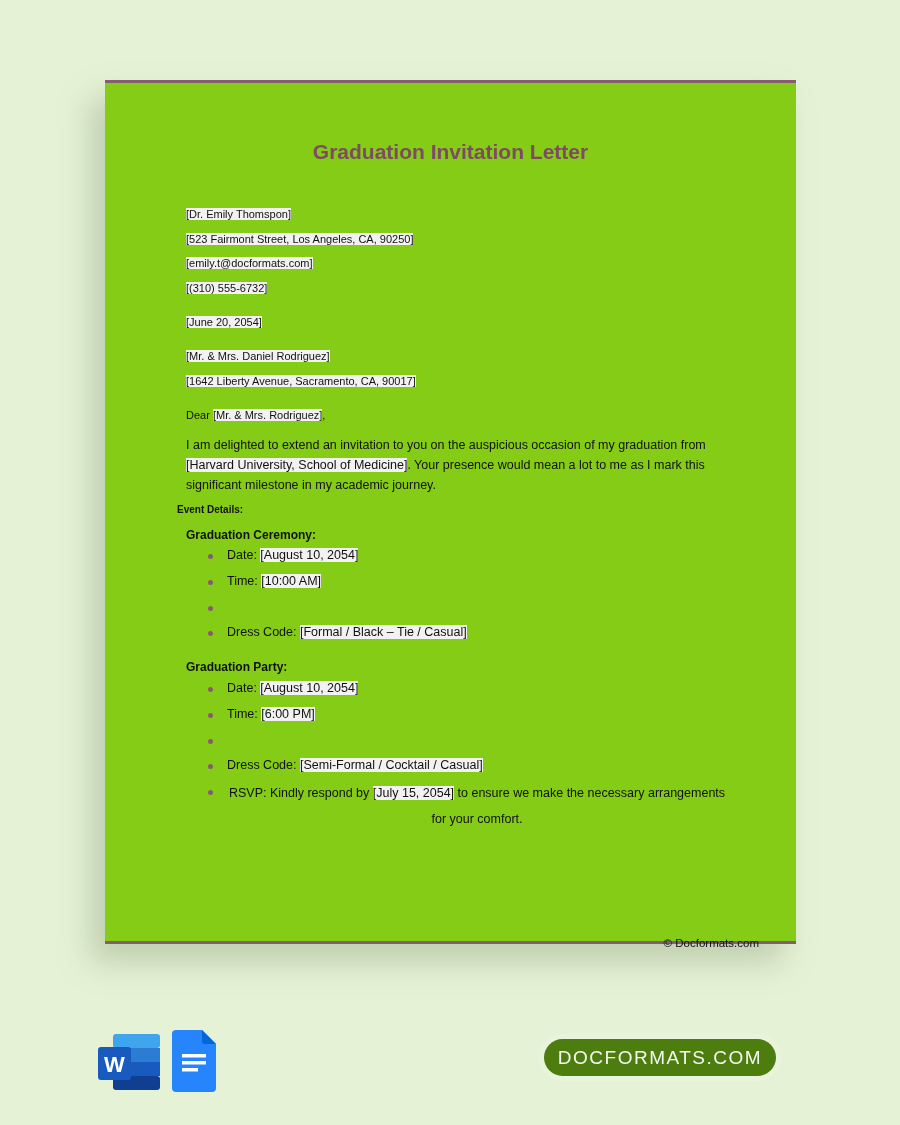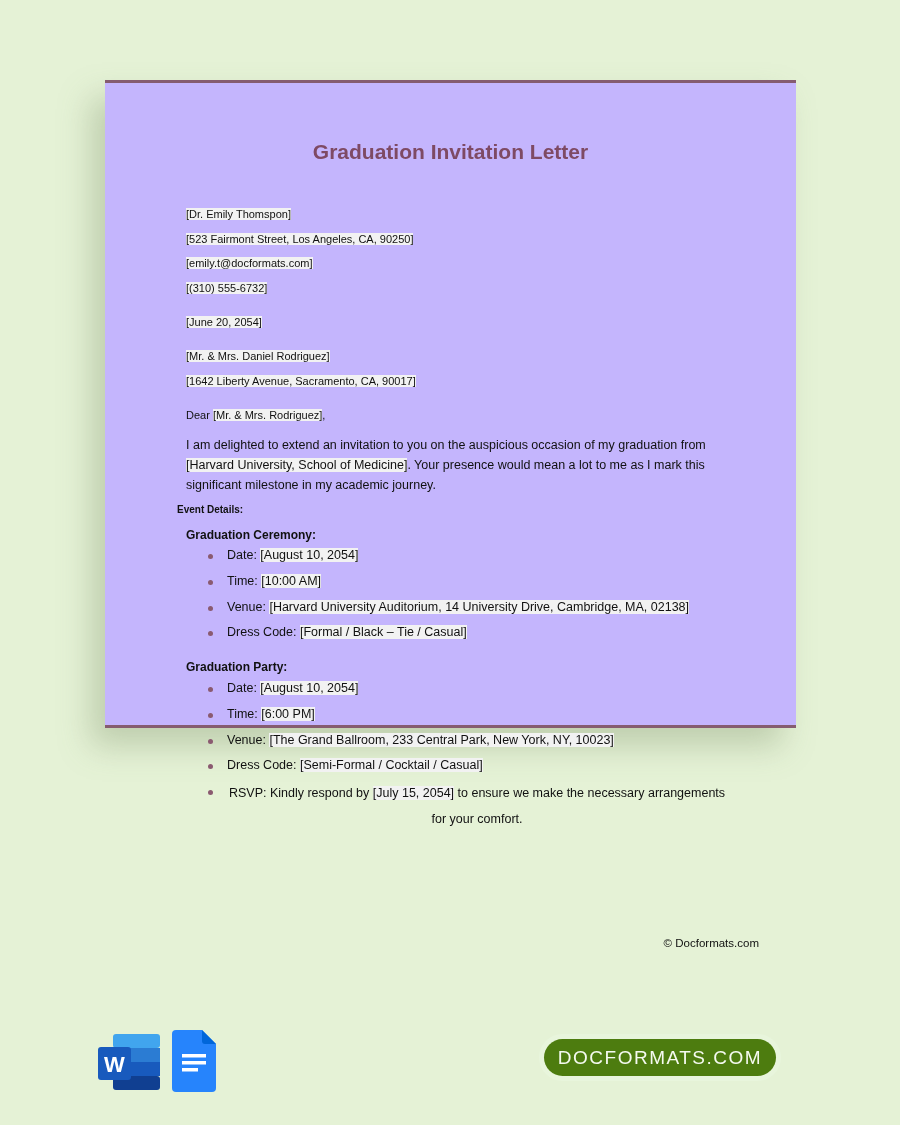--- a/index.html
+++ b/index.html
@@ -6,22 +6,22 @@
     body {
       width: 900px; height: 1125px;
       background: #e5f2d6;
       position: relative;
       overflow: hidden;
       font-family: "Liberation Sans", sans-serif;
     }
     .page {
       position: absolute;
       left: 105px; top: 80px;
-      width: 691px; height: 648px;
-      background: #c4b5fd;
+      width: 691px; height: 864px;
+      background: #84cc16;
       border-top: 3px solid #855c70;
       border-bottom: 3px solid #855c70;
       box-sizing: border-box;
       box-shadow: -14px 18px 30px rgba(120,140,100,0.35);
     }
     .title {
       position: absolute; left: 0; right: 0; top: 57px;
       text-align: center;
       color: #7e4a64;
       font-size: 21px; font-weight: bold;
@@ -87,32 +87,30 @@
 
   <div class="h-event">Event Details:</div>
 
   <div class="h-sub" style="top:445px">Graduation Ceremony:</div>
 
   <div class="bullet" style="top:471px"></div>
   <div class="li" style="top:465px"><span>Date: </span><span class="hl">[August 10, 2054]</span></div>
   <div class="bullet" style="top:497px"></div>
   <div class="li" style="top:491px"><span>Time: </span><span class="hl">[10:00 AM]</span></div>
   <div class="bullet" style="top:523px"></div>
-  <div class="li" style="top:517px"><span>Venue: </span><span class="hl">[Harvard University Auditorium, 14 University Drive, Cambridge, MA, 02138]</span></div>
   <div class="bullet" style="top:548px"></div>
   <div class="li" style="top:542px"><span>Dress Code: </span><span class="hl">[Formal / Black – Tie / Casual]</span></div>
 
   <div class="h-sub" style="top:577px">Graduation Party:</div>
 
   <div class="bullet" style="top:604px"></div>
   <div class="li" style="top:598px"><span>Date: </span><span class="hl">[August 10, 2054]</span></div>
   <div class="bullet" style="top:630px"></div>
   <div class="li" style="top:624px"><span>Time: </span><span class="hl">[6:00 PM]</span></div>
   <div class="bullet" style="top:656px"></div>
-  <div class="li" style="top:650px"><span>Venue: </span><span class="hl">[The Grand Ballroom, 233 Central Park, New York, NY, 10023]</span></div>
   <div class="bullet" style="top:681px"></div>
   <div class="li" style="top:675px"><span>Dress Code: </span><span class="hl">[Semi-Formal / Cocktail / Casual]</span></div>
   <div class="bullet" style="top:707px"></div>
   <div class="li wrap" style="top:697px"><span>RSVP: Kindly respond by </span><span class="hl">[July 15, 2054]</span><span> to ensure we make the necessary arrangements for your comfort.</span></div>
 
   <div class="copy">© Docformats.com</div>
 </div>
 
 <div class="word-icon">
   <svg width="63" height="58" viewBox="0 0 63 58">

